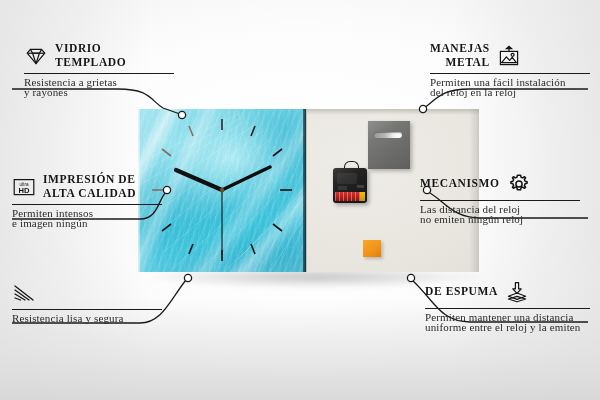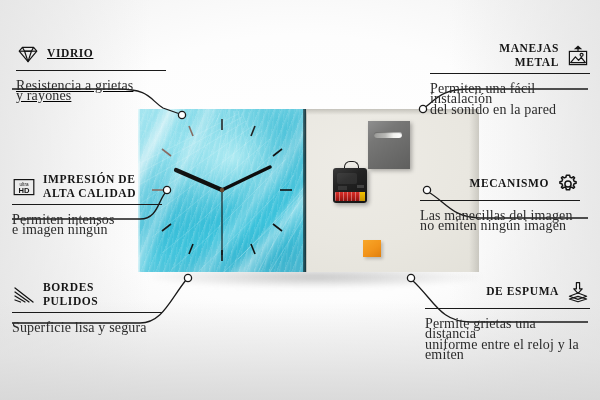--- a/index.html
+++ b/index.html
@@ -167,47 +167,47 @@
     background: linear-gradient(145deg, #f8a72a 0%, #f2941a 55%, #e07f0d 100%);
     box-shadow: 2px 2px 3px rgba(0,0,0,0.20);
   }
 
   
   .callout { position: absolute; }
   .callout .head {
     display: flex; align-items: center; gap: 7px;
   }
   .callout.left .head { justify-content: flex-start; }
-  .callout.right .head { justify-content: flex-end; }
+  .callout.right .head { }
   .title {
     font-family: "Liberation Serif", serif;
     font-weight: bold;
     font-size: 11.5px;
     letter-spacing: 0.6px;
     color: #161616;
     line-height: 13.5px;
     text-transform: uppercase;
   }
   .callout.right .title { text-align: right; }
   .rule {
     height: 1px; background: #1a1a1a; margin-top: 3.5px;
   }
   .desc {
     font-family: "Liberation Serif", serif;
-    font-size: 14px;
+    font-size: 11px;
     color: #2b2b2b;
     line-height: 10.5px;
-    margin-top: 10px;
+    margin-top: 3px;
     letter-spacing: 0.15px;
   }
   .callout.right .desc { text-align: left; }
   .icon { width: 24px; height: 24px; flex: 0 0 24px; }
   .icon svg { display:block; width:100%; height:100%; }
 
-  #c-glass  { left: 16px;  top: 42px;  width: 150px; text-decoration: underline; }
+  #c-glass  { left: 24px;  top: 42px;  width: 150px; }
   #c-print  { left: 12px;  top: 173px; width: 150px; }
   #c-edges  { left: 12px;  top: 281px; width: 150px; }
   #c-hooks  { right: 10px; top: 42px;  width: 160px; }
   #c-mech   { right: 20px; top: 172px; width: 160px; }
   #c-foam   { right: 10px; top: 280px; width: 165px; }
 
   #leaders { position:absolute; inset:0; pointer-events:none; }
 </style>
 </head>
 <body>
@@ -345,20 +345,21 @@
           <g fill="none" stroke="#141414" stroke-width="1.2" stroke-linejoin="round">
             <path d="M3.2 9.2 L6.4 5.4 H17.6 L20.8 9.2 L12 19.6 Z"></path>
             <path d="M3.2 9.2 H20.8"></path>
             <path d="M6.4 5.4 L8.6 9.2 L12 19.6 L15.4 9.2 L17.6 5.4"></path>
             <path d="M8.6 9.2 H15.4"></path>
           </g>
         </svg>
       </span>
       <div>
         <div class="title">VIDRIO</div>
+        <div class="title">TEMPLADO</div>
       </div>
     </div>
     <div class="rule"></div>
     <div class="desc">
       <div>Resistencia a grietas</div>
       <div>y rayones</div>
     </div>
   </div>
 
   <div class="callout left" id="c-print">
@@ -387,28 +388,24 @@
       <span class="icon">
         <svg viewBox="0 0 24 24">
           <g stroke="#141414" stroke-width="1.25" stroke-linecap="round">
             <line x1="3" y1="5" x2="21" y2="19"></line>
             <line x1="3" y1="9" x2="17" y2="19"></line>
             <line x1="3" y1="13" x2="13" y2="19"></line>
             <line x1="3" y1="17" x2="8.5" y2="19"></line>
           </g>
         </svg>
       </span>
-      <div>
-        <div class="title">BORDES</div>
-        <div class="title">PULIDOS</div>
-      </div>
-    </div>
-    <div class="rule"></div>
-    <div class="desc">
-      <div>Superficie lisa y segura</div>
+    </div>
+    <div class="rule"></div>
+    <div class="desc">
+      <div>Resistencia lisa y segura</div>
     </div>
   </div>
 
   <div class="callout right" id="c-hooks">
     <div class="head">
       <div>
         <div class="title">MANEJAS</div>
         <div class="title">METAL</div>
       </div>
       <span class="icon">
@@ -419,60 +416,60 @@
             <path d="M9.4 4.6 L12 2.4 L14.6 4.6 Z"></path>
             <path d="M4.6 18.6 L9.4 12.8 L12.6 16.4 L15.2 13.4 L19.4 18.6 Z" stroke-linejoin="round"></path>
             <circle cx="15.6" cy="10.8" r="1.5"></circle>
           </g>
         </svg>
       </span>
     </div>
     <div class="rule"></div>
     <div class="desc">
       <div>Permiten una fácil instalación</div>
-      <div>del sonido en la pared</div>
+      <div>del reloj en la reloj</div>
     </div>
   </div>
 
   <div class="callout right" id="c-mech">
     <div class="head">
       <div>
         <div class="title">MECANISMO</div>
       </div>
       <span class="icon">
         <svg viewBox="0 0 24 24">
           <g fill="none" stroke="#141414" stroke-width="1.5" stroke-linejoin="round">
             <path d="M12 3.2 l1.6 0 .5 2.0 1.7 .7 1.7-1.2 1.1 1.1 -1.2 1.7 .7 1.7 2.0 .5 0 1.6 -2.0 .5 -.7 1.7 1.2 1.7 -1.1 1.1 -1.7-1.2 -1.7 .7 -.5 2.0 -1.6 0 -1.6 0 -.5-2.0 -1.7-.7 -1.7 1.2 -1.1-1.1 1.2-1.7 -.7-1.7 -2.0-.5 0-1.6 2.0-.5 .7-1.7 -1.2-1.7 1.1-1.1 1.7 1.2 1.7-.7 .5-2.0 Z"></path>
             <circle cx="12" cy="12" r="3.1"></circle>
           </g>
         </svg>
       </span>
     </div>
     <div class="rule"></div>
     <div class="desc">
-      <div>Las manecillas del imagen</div>
-      <div>no emiten ningún imagen</div>
+      <div>Las distancia del reloj</div>
+      <div>no emiten ningún reloj</div>
     </div>
   </div>
 
   <div class="callout right" id="c-foam">
     <div class="head">
       <div>
         <div class="title">DE ESPUMA</div>
       </div>
       <span class="icon">
         <svg viewBox="0 0 24 24">
           <g fill="none" stroke="#141414" stroke-width="1.2" stroke-linejoin="round">
             <path d="M10.4 2.6 h3.2 v6.2 h2.6 L12 13.4 L7.8 8.8 h2.6 Z"></path>
             <path d="M12 13.0 L20.6 16.2 L12 19.4 L3.4 16.2 Z"></path>
             <path d="M12 16.4 L20.6 19.0 L12 21.8 L3.4 19.0 Z"></path>
           </g>
         </svg>
       </span>
     </div>
     <div class="rule"></div>
     <div class="desc">
-      <div>Permite grietas una distancia</div>
+      <div>Permiten mantener una distancia</div>
       <div>uniforme entre el reloj y la emiten</div>
     </div>
   </div>
 
 </div>
 
 </body></html>

